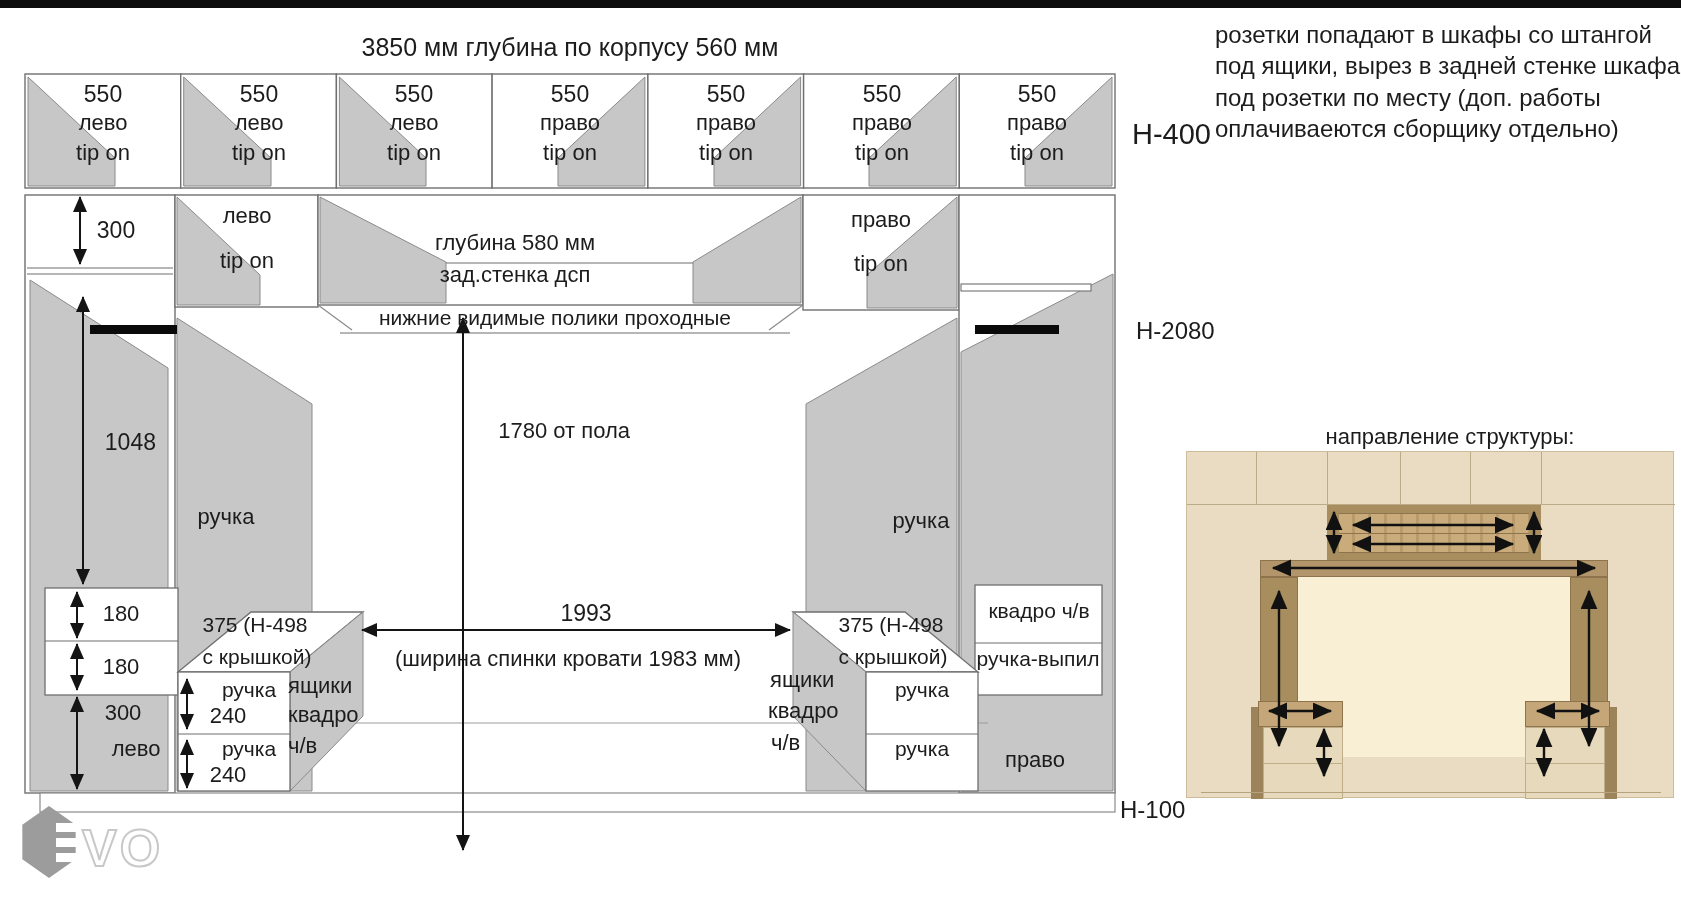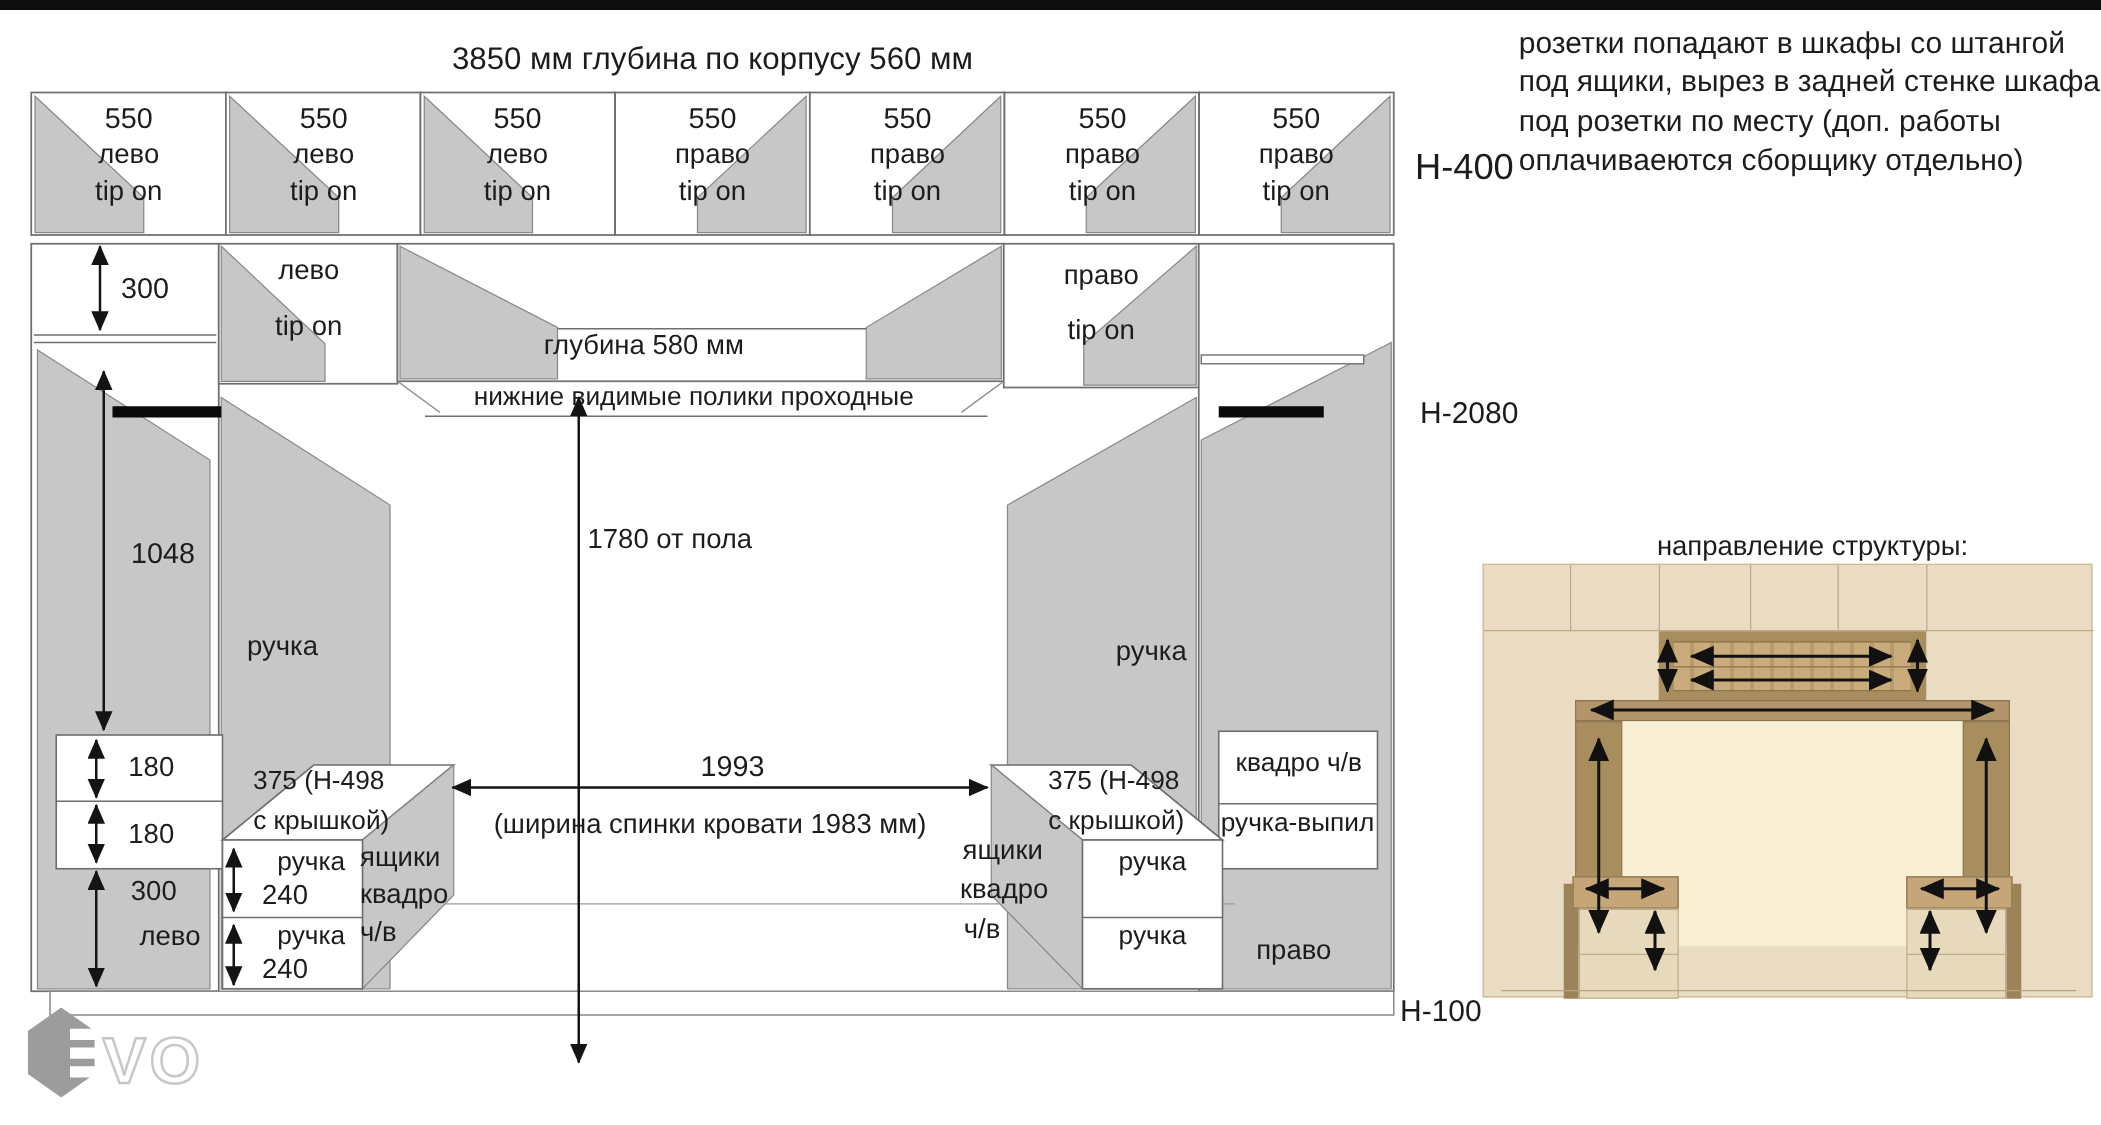--- a/index.html
+++ b/index.html
@@ -141,30 +141,31 @@
   <div class="lbl" style="left:804px;top:82px;width:156px;font-size:23px;">550</div>
   <div class="lbl" style="left:804px;top:111px;width:156px;font-size:22px;">право</div>
   <div class="lbl" style="left:804px;top:141px;width:156px;font-size:22px;">tip on</div>
   <div class="lbl" style="left:959px;top:82px;width:156px;font-size:23px;">550</div>
   <div class="lbl" style="left:959px;top:111px;width:156px;font-size:22px;">право</div>
   <div class="lbl" style="left:959px;top:141px;width:156px;font-size:22px;">tip on</div>
 
   <div class="lbl" style="left:88px;top:218px;width:56px;font-size:23px;">300</div>
   <div class="lbl" style="left:177px;top:204px;width:140px;font-size:22px;">лево</div>
   <div class="lbl" style="left:177px;top:249px;width:140px;font-size:22px;">tip on</div>
-  <div class="lbl" style="left:330px;top:231px;width:370px;font-size:22px;margin-top:33px;">глубина 580 мм</div>
+  <div class="lbl" style="left:330px;top:231px;width:370px;font-size:22px;">глубина 580 мм</div>
+  <div class="lbl" style="left:330px;top:263px;width:370px;font-size:22px;">зад.стенка дсп</div>
   <div class="lbl" style="left:806px;top:208px;width:150px;font-size:22px;">право</div>
   <div class="lbl" style="left:806px;top:252px;width:150px;font-size:22px;">tip on</div>
 
   <div class="lbl" style="left:330px;top:306px;width:450px;font-size:21px;">нижние видимые полики проходные</div>
 
   <div class="lbl" style="left:92px;top:430px;width:64px;font-size:23px;text-align:right;">1048</div>
   <div class="lbl" style="left:188px;top:505px;width:76px;font-size:22px;">ручка</div>
   <div class="lbl" style="left:882px;top:509px;width:78px;font-size:22px;">ручка</div>
-  <div class="lbl left" style="left:470px;top:419px;width:160px;font-size:22px;">1780 от пола</div>
+  <div class="lbl left" style="left:470px;top:419px;width:160px;font-size:22px;text-align:right;">1780 от пола</div>
 
   <div class="lbl" style="left:94px;top:602px;width:54px;font-size:22px;">180</div>
   <div class="lbl" style="left:94px;top:655px;width:54px;font-size:22px;">180</div>
   <div class="lbl" style="left:94px;top:701px;width:58px;font-size:22px;">300</div>
   <div class="lbl" style="left:100px;top:737px;width:72px;font-size:22px;">лево</div>
 
   <div class="lbl" style="left:188px;top:613px;width:134px;font-size:21px;">375 (Н-498</div>
   <div class="lbl" style="left:192px;top:645px;width:130px;font-size:21px;">с крышкой)</div>
   <div class="lbl" style="left:212px;top:678px;width:74px;font-size:21px;">ручка</div>
   <div class="lbl" style="left:200px;top:704px;width:56px;font-size:22px;">240</div>

